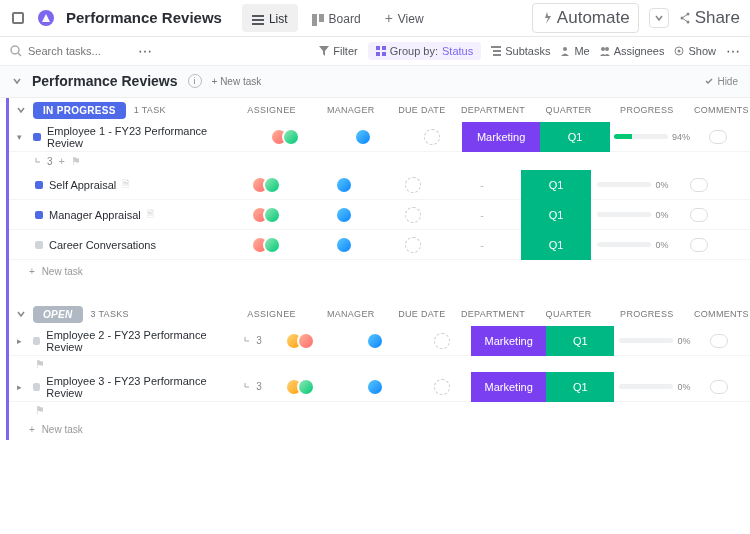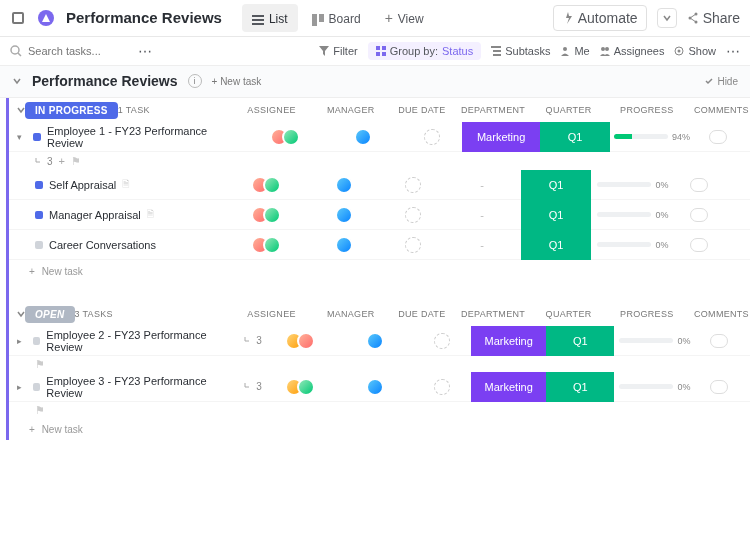--- a/index.html
+++ b/index.html
@@ -10,42 +10,42 @@
 .sq-icon { width: 12px; height: 12px; border: 2px solid #787878; border-radius: 2px; }
 .circle-icon { width: 16px; height: 16px; border-radius: 50%; background: #7b68ee; display: flex; align-items: center; justify-content: center; }
 .circle-icon svg { width: 10px; height: 10px; fill: #fff; }
 .app-title { font-size: 15px; font-weight: 600; color: #2a2e34; }
 .view-tabs { display: flex; gap: 4px; margin-left: 8px; }
 .view-tab { display: flex; align-items: flex-end; gap: 5px; padding: 6px 10px; font-size: 12px; color: #54575d; cursor: pointer; border-radius: 4px; }
 .view-tab.active { background: #f0f0f0; color: #2a2e34; }
 .view-tab .vt-icon { width: 12px; height: 12px; }
 .plus-txt { font-size: 14px; color: #787878; }
 .spacer { flex: 1; }
-.tb-right { display: flex; align-items: center; gap: 10px; font-size: 14px; color: #54575d; }
+.tb-right { display: flex; align-items: center; gap: 10px; font-size: 17px; color: #54575d; }
 .automate { display: flex; align-items: center; gap: 4px; padding: 4px 8px; border: 1px solid #e0e0e0; border-radius: 4px; cursor: pointer; }
 .caret-box { width: 20px; height: 20px; border: 1px solid #e0e0e0; border-radius: 4px; display: flex; align-items: center; justify-content: center; cursor: pointer; }
 .share { display: flex; align-items: center; gap: 4px; cursor: pointer; }
 
 .second-bar { display: flex; align-items: center; height: 30px; padding: 0 10px; gap: 10px; font-size: 11px; color: #54575d; }
 .search { display: flex; align-items: center; gap: 6px; color: #a0a0a0; }
 .sb-spacer { flex: 1; }
 .chip { display: flex; align-items: center; gap: 4px; cursor: pointer; }
 .chip-group { background: #f4f0ff; padding: 3px 8px; border-radius: 4px; }
 .chip-group .val { color: #7b68ee; }
 .vdots { font-size: 14px; cursor: pointer; }
 
 .section-head { display: flex; align-items: center; height: 36px; padding: 0 12px; gap: 10px; background: #fafbfc; border-top: 1px solid #eee; border-bottom: 1px solid #eee; }
 .sec-title { font-size: 14px; font-weight: 600; color: #2a2e34; }
 .info-ic { width: 14px; height: 14px; border-radius: 50%; border: 1px solid #bbb; font-size: 9px; display: flex; align-items: center; justify-content: center; color: #888; }
 .sec-new { font-size: 10px; color: #787878; }
 .hide-pill { margin-left: auto; font-size: 10px; color: #888; display: flex; align-items: center; gap: 4px; }
 
 .board { border-left: 3px solid #7b68ee; margin-left: 6px; }
 .group-head { display: flex; align-items: center; height: 24px; padding: 0 8px; gap: 10px; font-size: 9px; color: #787878; }
-.gh-left { display: flex; align-items: center; min-width: 210px; }
+.gh-left { display: flex; align-items: center; gap: 8px; min-width: 210px; }
 .status-pill { padding: 3px 10px; border-radius: 4px; font-size: 10px; font-weight: 600; letter-spacing: .3px; color: #fff; }
 .status-in { background: #4f6ae8; }
 .status-open { background: #b0b8c4; font-style: italic; }
 .count-txt { font-size: 9px; text-transform: uppercase; letter-spacing: .3px; }
 .col { text-align: center; font-size: 9px; text-transform: uppercase; letter-spacing: .3px; color: #787878; }
 .c-assignee { width: 78px; }
 .c-manager { width: 78px; }
 .c-due { width: 60px; }
 .c-dept { width: 78px; }
 .c-qtr { width: 70px; }

